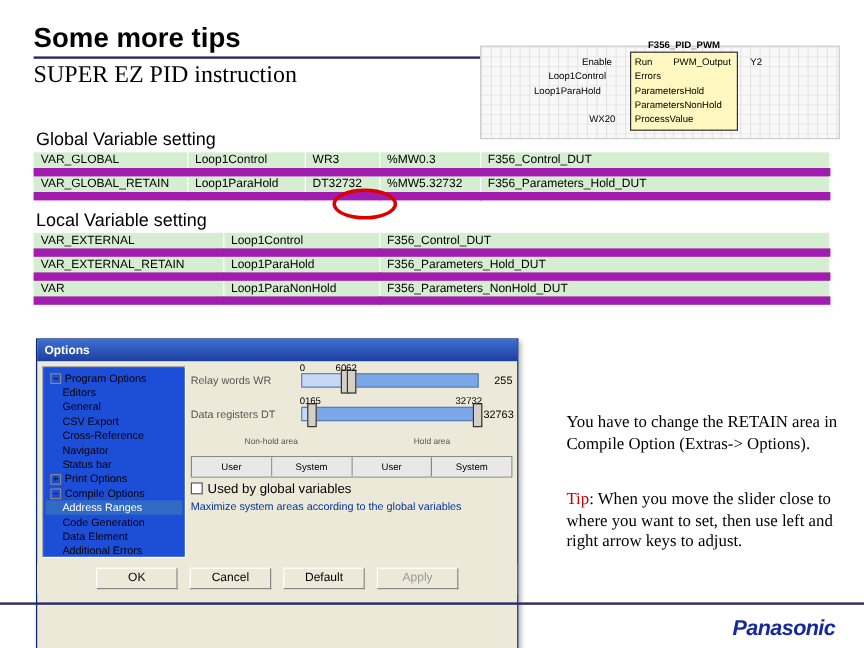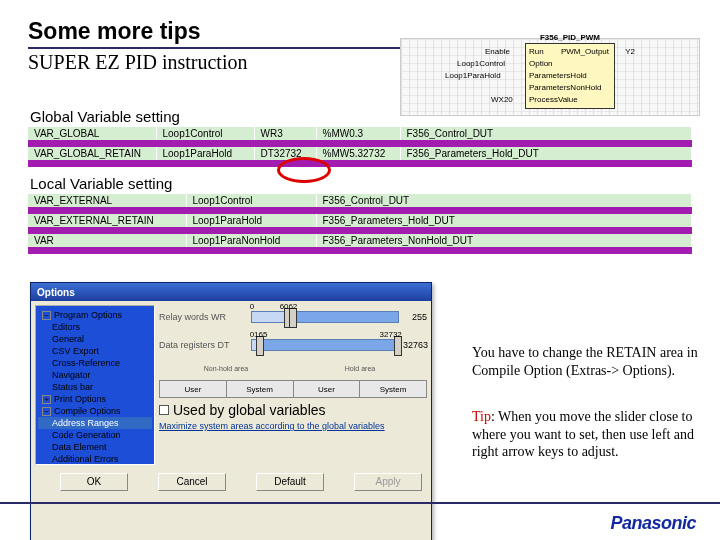--- a/index.html
+++ b/index.html
@@ -41,25 +41,25 @@
   .slider-track { position: relative; flex: 1; height: 12px; background: #7ba7e8; border: 1px solid #5a7fb5; }
   .slider-zone { position: absolute; top: 0; bottom: 0; background: #c7d8f5; }
   .slider-handle { position: absolute; top: -4px; width: 8px; height: 20px; background: #d4d0c8; border: 1px solid #333; }
   .slider-end { width: 28px; text-align: right; padding-left: 4px; font-size: 9px; }
   .num-caption { font-size: 8px; text-align: center; position: absolute; transform: translateX(-50%); }
   .segbar { margin-top: 8px; border: 1px solid #888; height: 18px; display: flex; }
   .seg { flex: 1; background: #e8e8e8; border-right: 1px solid #888; font-size: 8px; text-align: center; line-height: 9px; padding-top: 4px; }
   .seg:last-child { border-right: none; }
   .segtop { font-size: 7px; color: #555; display: flex; }
   .segtop span { flex: 1; text-align: center; }
-  .chk { margin-top: 4px; font-size: 14px; display: flex; align-items: center; gap: 4px; }
-  .linkrow { margin-top: 3px; font-size: 9px; color: #003399; text-decoration: underline; }
+  .chk { margin-top: 4px; font-size: 11px; display: flex; gap: 4px; }
+  .linkrow { margin-top: 3px; font-size: 9px; color: #003399; }
 
   .btnrow { display: flex; justify-content: center; gap: 10px; padding: 4px 0; background: #ece9d8; }
-  .btn { width: 68px; height: 18px; background: #ece9d8; border: 1px solid #888; border-top-color: #fff; border-left-color: #fff; font-size: 10px; text-align: center; line-height: 16px; margin-left: 20px; }
+  .btn { width: 68px; height: 18px; background: #ece9d8; border: 1px solid #888; border-top-color: #fff; border-left-color: #fff; font-size: 10px; text-align: center; line-height: 16px; }
   .btn.dis { color: #999; }
 
   
   .note { position: absolute; right: 20px; width: 228px; font-family: 'Times New Roman', serif; font-size: 14px; line-height: 1.25; color: #000; }
   .tip-label { color: #c00; }
 
   
   .footer-line { position: absolute; left: 0; right: 0; bottom: 36px; height: 0; border-top: 2px solid #2a2a66; }
   .footer-logo { position: absolute; right: 24px; bottom: 6px; display: flex; align-items: flex-end; gap: 10px; }
   .pana { color: #1428a0; font-weight: bold; font-size: 18px; font-style: italic; letter-spacing: -0.5px; }
@@ -121,21 +121,21 @@
 
 <div class="fb-box">
   <div class="grid"></div>
   <div class="bhead">F356_PID_PWM</div>
   <div class="block"></div>
   <span class="fb-lbl" style="left:84px;top:8px">Enable</span>
   <span class="fb-lbl" style="left:56px;top:20px">Loop1Control</span>
   <span class="fb-lbl" style="left:44px;top:32px">Loop1ParaHold</span>
   <span class="fb-lbl" style="left:90px;top:56px">WX20</span>
   <span class="fb-port" style="left:128px;top:8px">Run</span>
-  <span class="fb-port" style="left:128px;top:20px">Option</span>
+  <span class="fb-port" style="left:128px;top:20px">Errors</span>
   <span class="fb-port" style="left:128px;top:32px">ParametersHold</span>
   <span class="fb-port" style="left:128px;top:44px">ParametersNonHold</span>
   <span class="fb-port" style="left:128px;top:56px">ProcessValue</span>
   <span class="fb-port" style="right:90px;top:8px">PWM_Output</span>
   <span class="fb-lbl" style="right:64px;top:8px">Y2</span>
 </div>
 
 <div class="red-circle" style="left:304px; top:170px;"></div>
 
 <div class="dialog">

